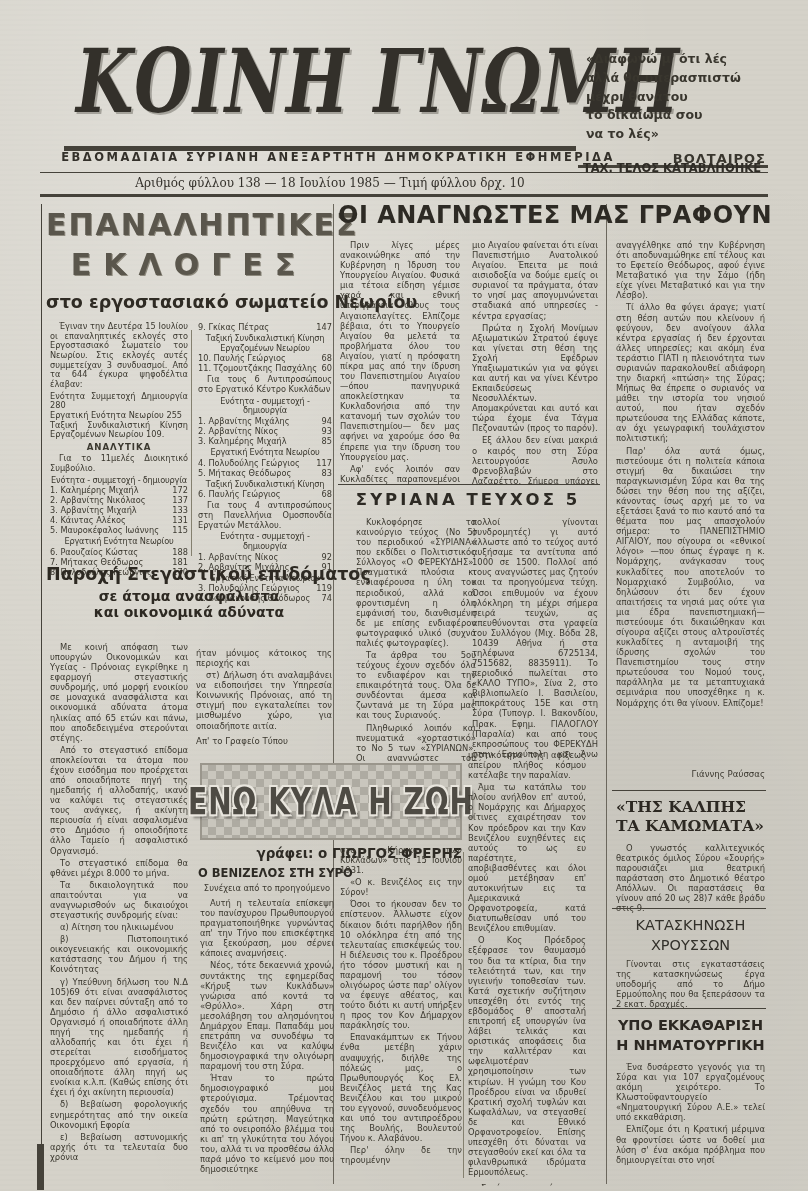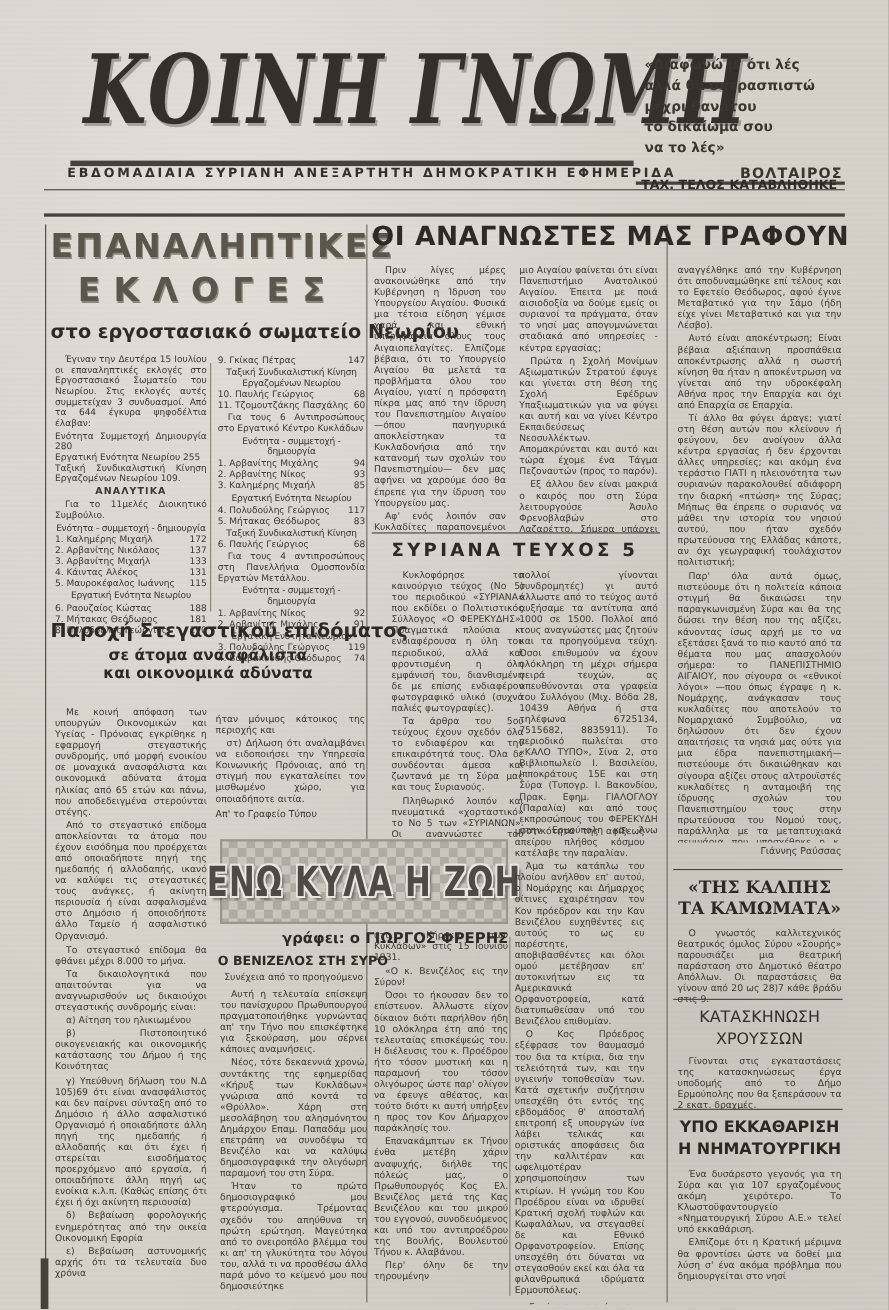--- a/index.html
+++ b/index.html
@@ -78,21 +78,21 @@
     text-shadow:-1.5px -1.5px 0 #e9e6de,1.5px -1.5px 0 #e9e6de,-1.5px 1.5px 0 #e9e6de,1.5px 1.5px 0 #e9e6de,3px 3px 2px rgba(40,38,33,.45);}
   #zoi-byline{position:absolute;left:200px;top:845px;width:262px;text-align:right;font-size:13.5px;font-weight:bold;color:#2d2a24;white-space:nowrap;}
   #ven-head{position:absolute;left:198px;top:866px;width:138px;text-align:center;font-size:11.5px;font-weight:bold;color:#2d2a24;white-space:nowrap;}
   #ven-note{position:absolute;left:198px;top:883px;width:138px;text-align:center;font-size:8.4px;}
   #ven-c1{position:absolute;left:200px;top:898px;width:134px;height:288px;overflow:hidden;}
   #ven-c2{position:absolute;left:340px;top:845px;width:122px;height:340px;overflow:hidden;}
   #ven-c3{position:absolute;left:468px;top:750px;width:118px;height:436px;overflow:hidden;}
   #ven-cont{text-align:center;margin-top:6px;font-size:8.4px;}
   
   #r-rule1{left:612px;top:790px;width:154px;height:1px;}
-  #kalpi-h{position:absolute;left:616px;top:797px;width:149px;text-align:center;
+  #kalpi-h{position:absolute;left:616px;top:797px;width:149px;text-align:left;
     font-family:"DejaVu Serif",serif;font-size:15.5px;font-weight:bold;line-height:1.25;color:#2c2822;}
   #kalpi-b{position:absolute;left:616px;top:843px;width:149px;}
   #r-rule2{left:612px;top:908px;width:154px;height:1px;}
   #camp-h{position:absolute;left:616px;top:916px;width:149px;text-align:center;font-size:14.5px;line-height:1.35;color:#32302a;}
   #camp-b{position:absolute;left:616px;top:959px;width:149px;}
   #r-rule3{left:612px;top:1008px;width:154px;height:1px;}
   #mill-h{position:absolute;left:616px;top:1015px;width:149px;text-align:center;font-size:14.5px;font-weight:bold;line-height:1.4;color:#2c2822;}
   #mill-b{position:absolute;left:616px;top:1062px;width:149px;}
 </style>
 </head>
@@ -113,20 +113,21 @@
   </div>
 
   <div id="tagline-row">
     <span class="deco"></span>
     <span id="tagline">ΕΒΔΟΜΑΔΙΑΙΑ ΣΥΡΙΑΝΗ ΑΝΕΞΑΡΤΗΤΗ ΔΗΜΟΚΡΑΤΙΚΗ ΕΦΗΜΕΡΙΔΑ</span>
     <span class="deco"></span>
   </div>
 
   <div id="rule-thin" class="rule"></div>
   <div id="rule-right-thick" class="rule"></div>
+  <div id="issue-line">Αριθμός φύλλου 138 — 18 Ιουλίου 1985 — Τιμή φύλλου δρχ. 10</div>
   <div id="postal">ΤΑΧ. ΤΕΛΟΣ ΚΑΤΑΒΛΗΘΗΚΕ</div>
   <div id="rule-heavy" class="rule"></div>
 
   <div id="frame-left" class="rule"></div>
   <div id="frame-corner" class="rule"></div>
   <div id="v-mid1" class="rule"></div>
   <div id="v-mid2" class="rule"></div>
   <div id="v-elec" class="rule"></div>
   <div id="v-ven" class="rule"></div>
   <div id="rule-readers" class="rule"></div>
@@ -268,21 +269,20 @@
     <p class="bp">Αφ' ενός λοιπόν σαν Κυκλαδίτες παραπονεμένοι και αφ' ετέρου σαν Συριανοί σκεπτικιστές, αμφιβάλλομε αν το Υπουργείο Αιγαίου θα είναι και ΔΙΚΟ ΜΑΣ Υπουργείο μια και το Πανεπιστή-</p>
   </div>
   <div id="read-b">
     <p class="bp nt">μιο Αιγαίου φαίνεται ότι είναι Πανεπιστήμιο Ανατολικού Αιγαίου. Έπειτα με ποιά αισιοδοξία να δούμε εμείς οι συριανοί τα πράγματα, όταν το νησί μας απογυμνώνεται σταδιακά από υπηρεσίες - κέντρα εργασίας;</p>
     <p class="bp">Πρώτα η Σχολή Μονίμων Αξιωματικών Στρατού έφυγε και γίνεται στη θέση της Σχολή Εφέδρων Υπαξιωματικών για να φύγει και αυτή και να γίνει Κέντρο Εκπαιδεύσεως Νεοσυλλέκτων. Απομακρύνεται και αυτό και τώρα έχομε ένα Τάγμα Πεζοναυτών (προς το παρόν).</p>
     <p class="bp">Εξ άλλου δεν είναι μακριά ο καιρός που στη Σύρα λειτουργούσε Άσυλο Φρενοβλαβών στο Λαζαρέττο. Σήμερα υπάρχει το ανοικοδόμητο κτίριο - μάρτυρας της αλλοτινής λειτουργικότητάς του.</p>
 
   </div>
   <div id="read-c">
     <p class="bp nt">αναγγέλθηκε από την Κυβέρνηση ότι αποδυναμώθηκε επί τέλους και το Εφετείο Θεόδωρος, αφού έγινε Μεταβατικό για την Σάμο (ήδη είχε γίνει Μεταβατικό και για την Λέσβο).</p>
-    <p class="bp">Αυτό είναι αποκέντρωση; Είναι βέβαια αξιέπαινη προσπάθεια αποκέντρωσης αλλά η σωστή κίνηση θα ήταν η αποκέντρωση να γίνεται από την υδροκέφαλη Αθήνα προς την Επαρχία και όχι από Επαρχία σε Επαρχία.</p>
     <p class="bp">Τί άλλο θα φύγει άραγε; γιατί στη θέση αυτών που κλείνουν ή φεύγουν, δεν ανοίγουν άλλα κέντρα εργασίας ή δεν έρχονται άλλες υπηρεσίες; και ακόμη ένα τεράστιο ΓΙΑΤΙ η πλειονότητα των συριανών παρακολουθεί αδιάφορη την διαρκή «πτώση» της Σύρας; Μήπως θα έπρεπε ο συριανός να μάθει την ιστορία του νησιού αυτού, που ήταν σχεδόν πρωτεύουσα της Ελλάδας κάποτε, αν όχι γεωγραφική τουλάχιστον πολιτιστική;</p>
     <p class="bp">Παρ' όλα αυτά όμως, πιστεύουμε ότι η πολιτεία κάποια στιγμή θα δικαιώσει την παραγκωνισμένη Σύρα και θα της δώσει την θέση που της αξίζει, κάνοντας ίσως αρχή με το να εξετάσει ξανά το πιο καυτό από τα θέματα που μας απασχολούν σήμερα: το ΠΑΝΕΠΙΣΤΗΜΙΟ ΑΙΓΑΙΟΥ, που σίγουρα οι «εθνικοί λόγοι» —που όπως έγραψε η κ. Νομάρχης, ανάγκασαν τους κυκλαδίτες που αποτελούν το Νομαρχιακό Συμβούλιο, να δηλώσουν ότι δεν έχουν απαιτήσεις τα νησιά μας ούτε για μια έδρα πανεπιστημιακή— πιστεύουμε ότι δικαιώθηκαν και σίγουρα αξίζει στους αλτρουϊστές κυκλαδίτες η ανταμοιβή της ίδρυσης σχολών του Πανεπιστημίου τους στην πρωτεύουσα του Νομού τους, παράλληλα με τα μεταπτυχιακά σεμινάρια που υποσχέθηκε η κ. Νομάρχης ότι θα γίνουν. Ελπίζομε!</p>
   </div>
   <div id="read-sign">Γιάννης Ραύσσας</div>
 
   <div id="syr-head">ΣΥΡΙΑΝΑ  ΤΕΥΧΟΣ  5</div>
   <div id="syr-a">
     <p class="bp">Κυκλοφόρησε το καινούργιο τεύχος (Νο 5) του περιοδικού «ΣΥΡΙΑΝΑ» που εκδίδει ο Πολιτιστικός Σύλλογος «Ο ΦΕΡΕΚΥΔΗΣ». Πραγματικά πλούσια κι ενδιαφέρουσα η ύλη του περιοδικού, αλλά και φροντισμένη η όλη εμφάνισή του, διανθισμένη δε με επίσης ενδιαφέρον φωτογραφικό υλικό (συχνά παλιές φωτογραφίες).</p>
     <p class="bp">Τα άρθρα του 5ου τεύχους έχουν σχεδόν όλα το ενδιαφέρον και την επικαιρότητά τους. Όλα δε συνδέονται άμεσα και ζωντανά με τη Σύρα μας και τους Συριανούς.</p>
     <p class="bp">Πληθωρικό λοιπόν και πνευματικά «χορταστικό» το Νο 5 των «ΣΥΡΙΑΝΩΝ». Οι αναγνώστες του περιοδικού πληθαίνουν (και</p>

